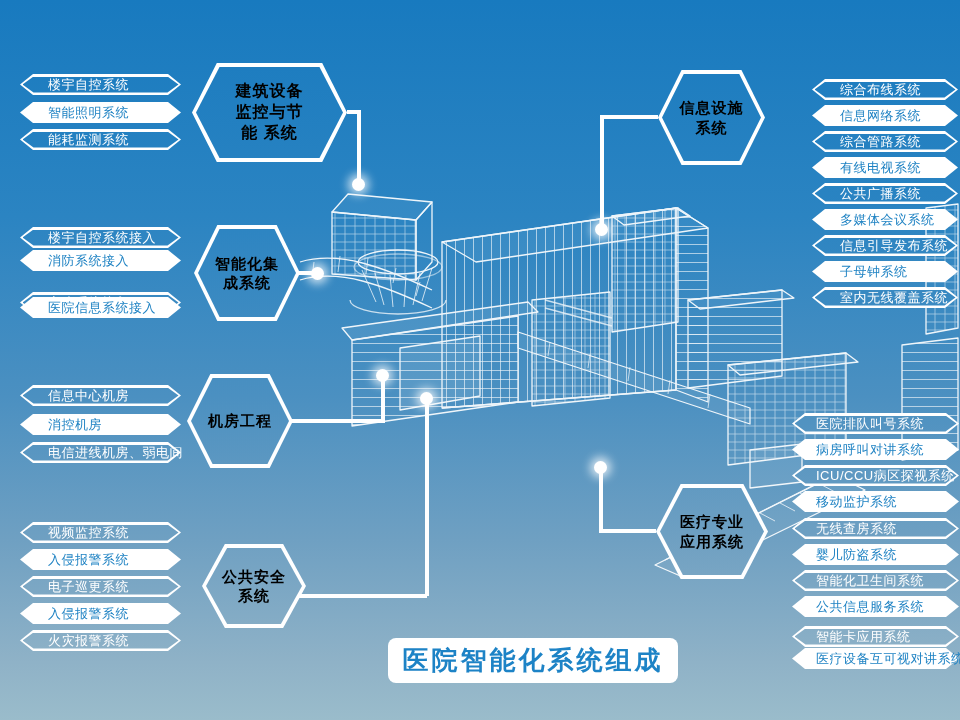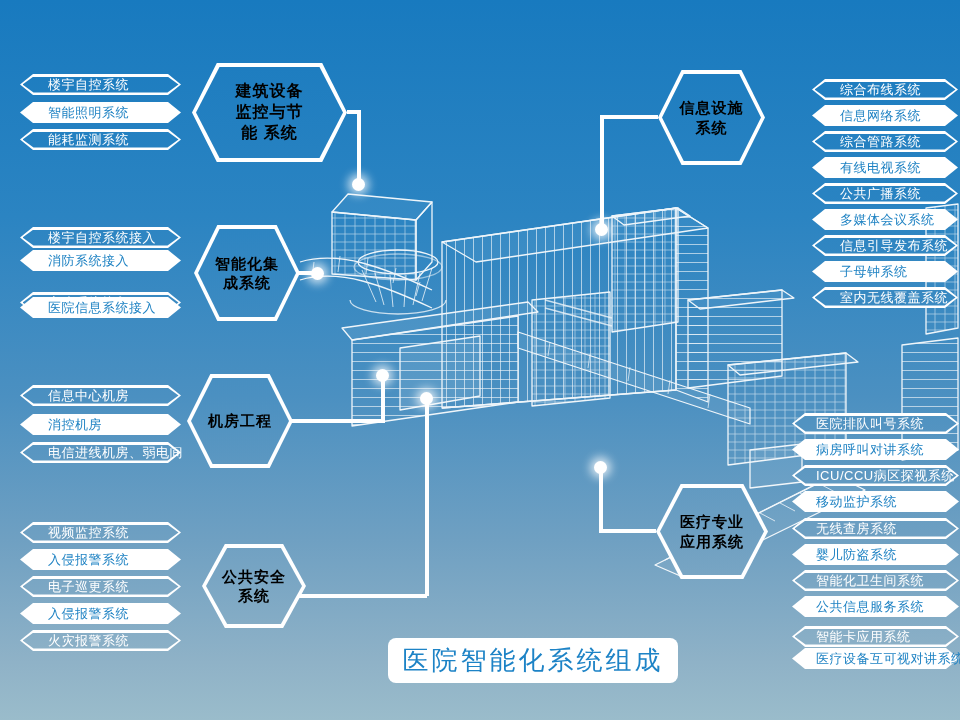--- a/index.html
+++ b/index.html
@@ -57,21 +57,21 @@
   .cdot{
     position:absolute;width:13px;height:13px;border-radius:50%;background:#fff;z-index:3;
     box-shadow:0 0 10px 4px rgba(255,255,255,.75);
   }
 
   
   .title-bar{
     position:absolute;left:388px;top:638px;width:290px;height:45px;z-index:5;
     background:#fff;border-radius:8px;display:flex;align-items:center;justify-content:center;
   }
-  .title-bar span{color:#1d83c6;font-size:26px;font-weight:normal;letter-spacing:3px;white-space:nowrap;}
+  .title-bar span{color:#1d83c6;font-size:26px;font-weight:bold;letter-spacing:3px;white-space:nowrap;}
 
   svg.blueprint{position:absolute;left:280px;top:150px;z-index:1;}
 </style>
 </head>
 <body>
 
 <div id="stage">
 
   <svg class="blueprint" width="680" height="430" viewBox="0 0 680 430">
     <defs>

